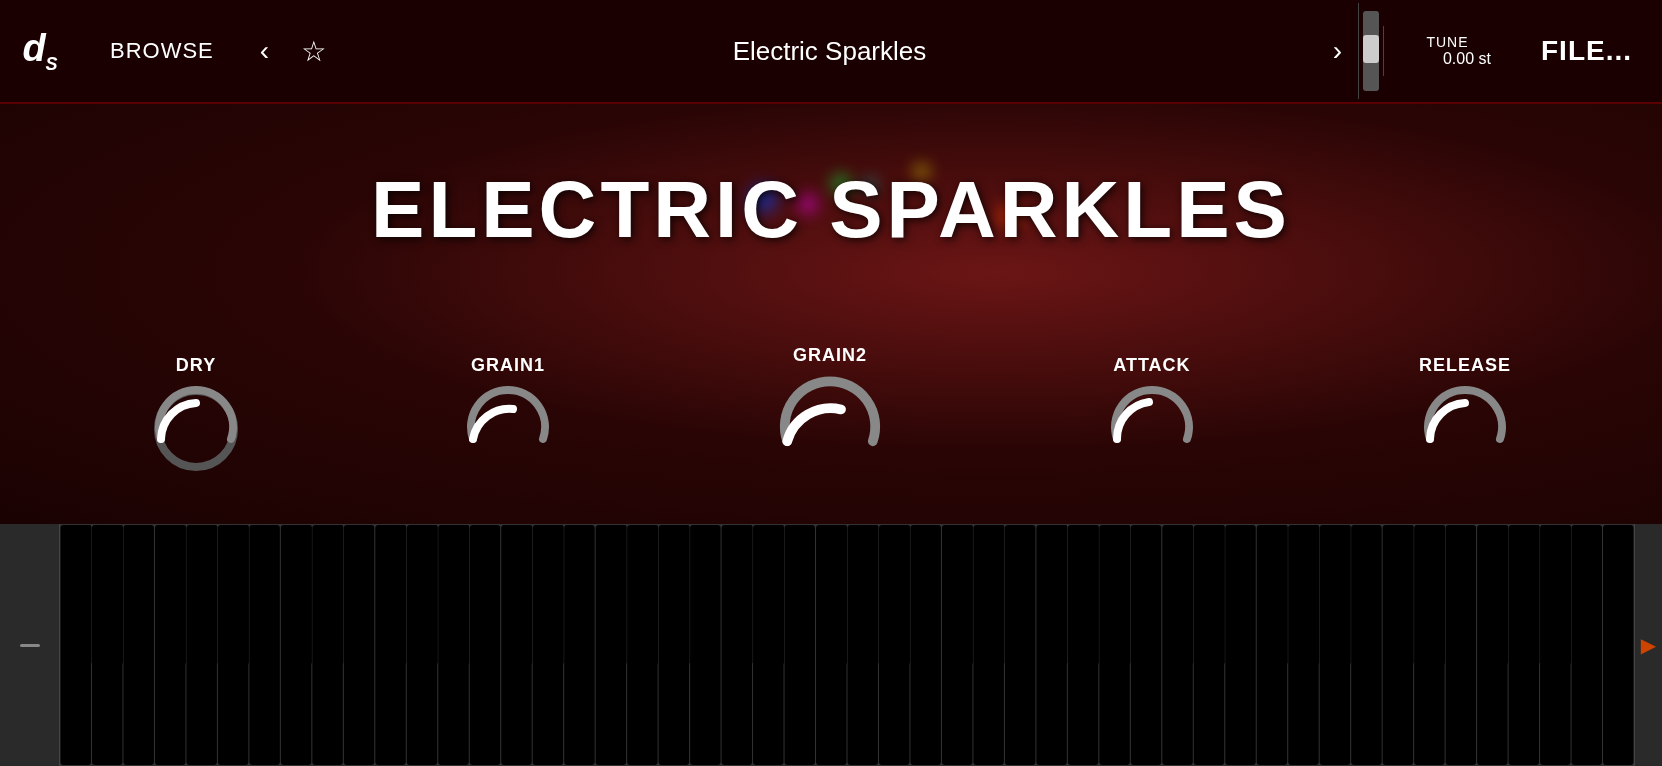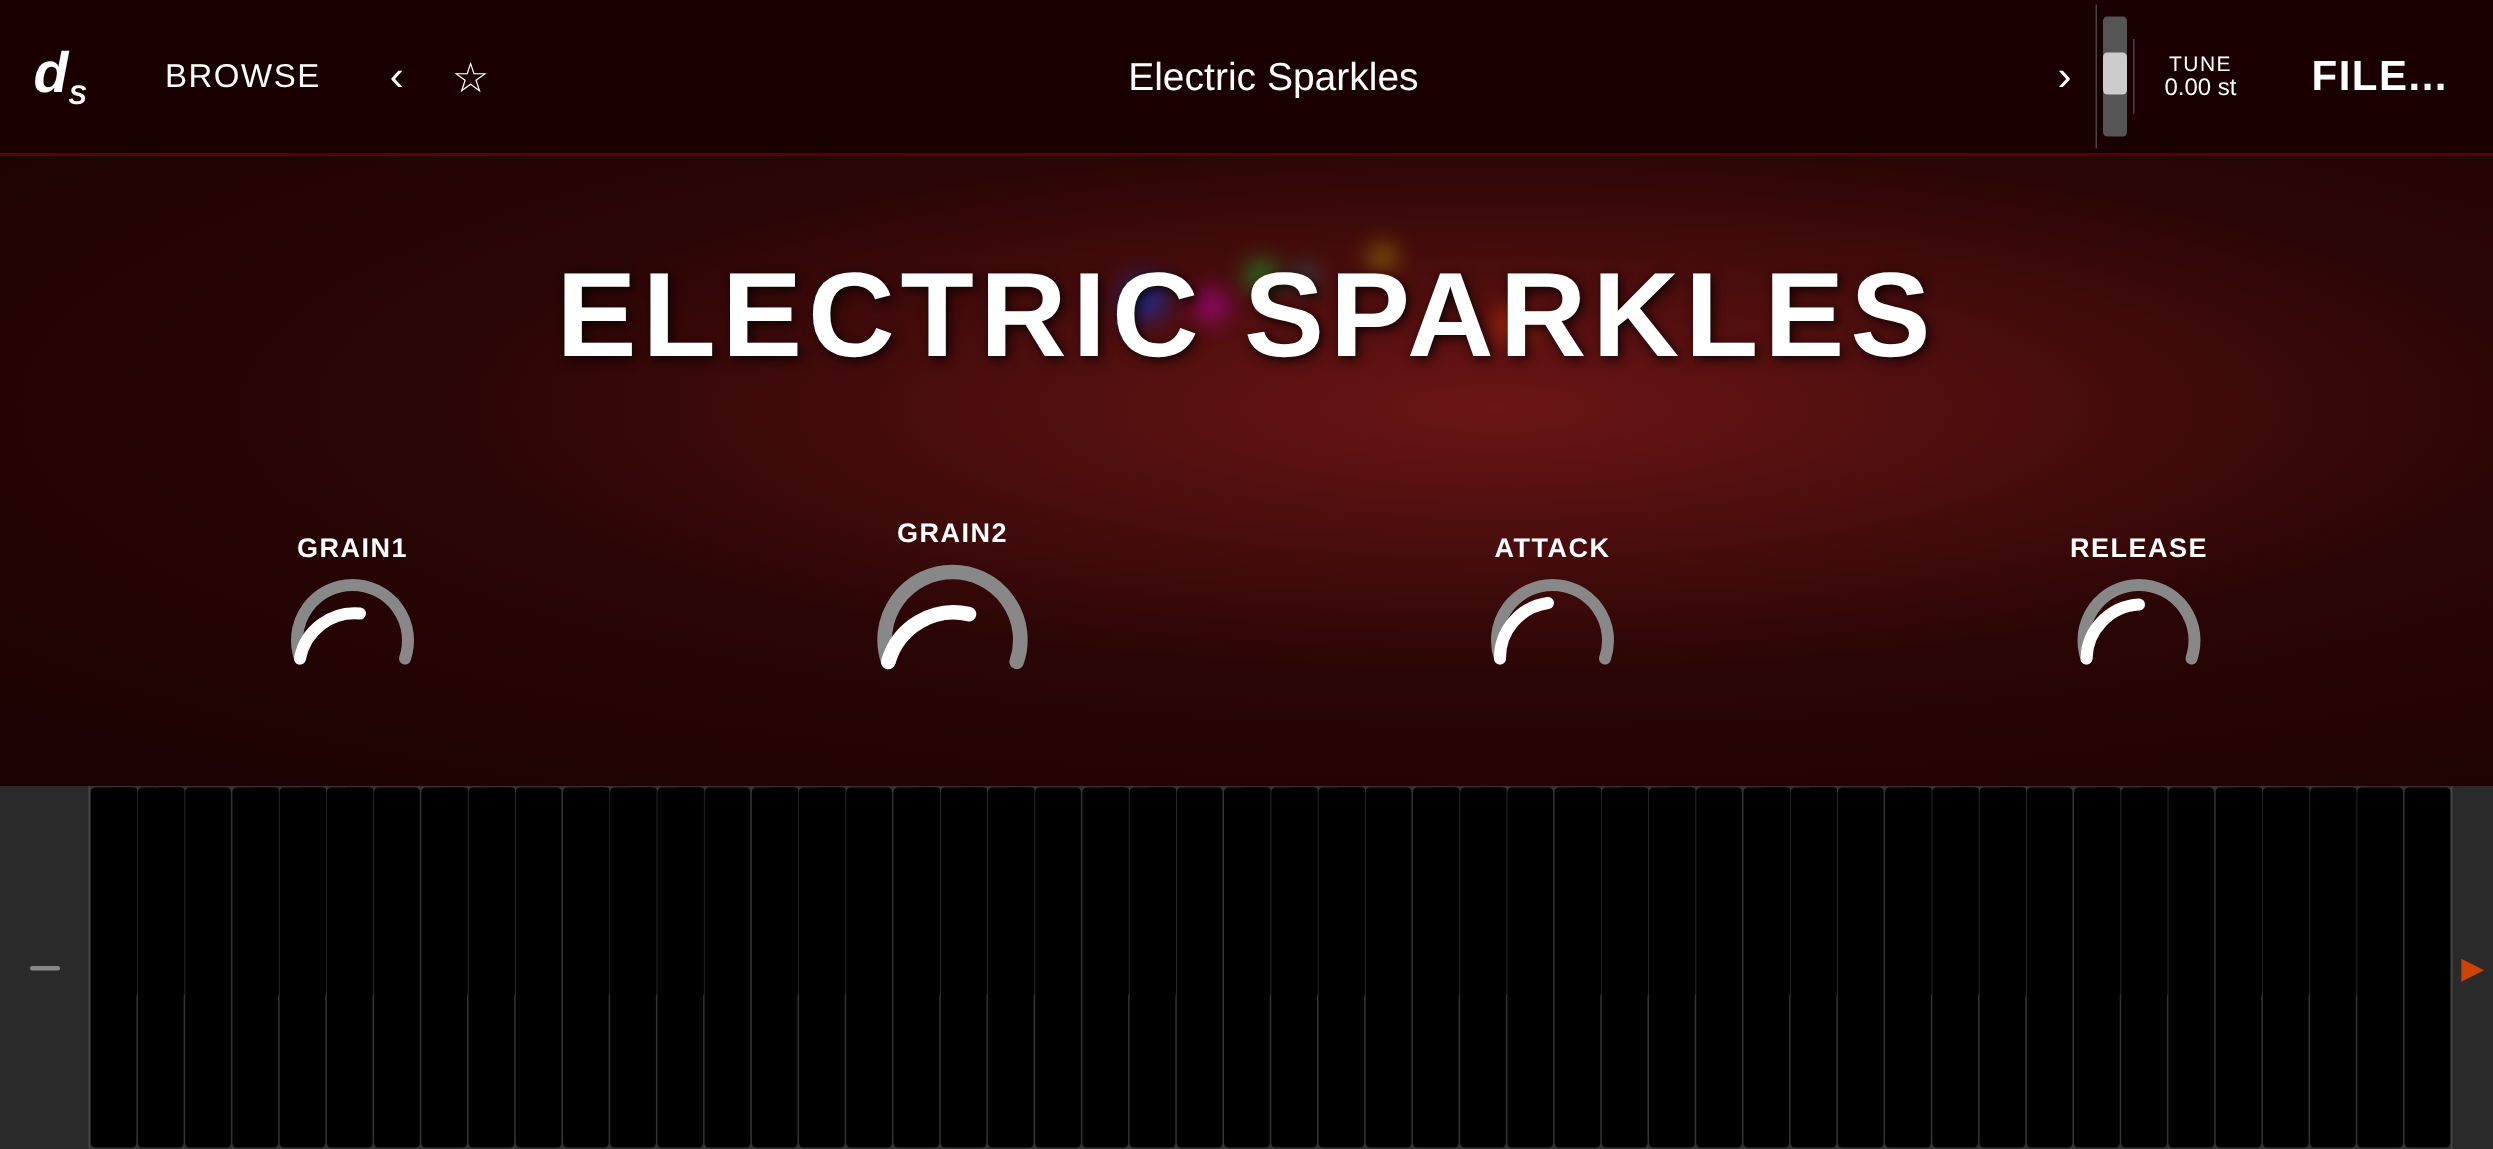--- a/index.html
+++ b/index.html
@@ -82,20 +82,21 @@
     }
     .tune-label {
       color: white;
       font-weight: normal;
       font-size: 14px;
       letter-spacing: 1px;
     }
     .tune-value {
       color: white;
       font-size: 16px;
+      margin-left: 39px;
     }
     .file-btn {
       color: white;
       font-weight: bold;
       font-size: 28px;
       letter-spacing: 1px;
       padding: 0 30px;
       cursor: pointer;
       flex-shrink: 0;
     }
@@ -303,20 +304,30 @@
   <div class="bokeh" style="width:20px;height:20px;background:#00ff44;top:70px;left:50%;"></div>
   <div class="bokeh" style="width:25px;height:25px;background:#ff4400;top:100px;left:60%;"></div>
   <div class="bokeh" style="width:15px;height:15px;background:#ffff00;top:60px;left:55%;"></div>
   <div class="bokeh" style="width:20px;height:20px;background:#ff00ff;top:90px;left:48%;"></div>
   <div class="bokeh" style="width:12px;height:12px;background:#00ffff;top:75px;left:52%;"></div>
 
   <div class="instrument-title">ELECTRIC SPARKLES</div>
 
   <div class="knobs-row">
 
+    <div class="knob-group">
+      <div class="knob-label">DRY</div>
+      <div class="knob">
+        <svg viewBox="0 0 90 90">
+          <circle cx="45" cy="45" r="38" fill="none" stroke="#555" stroke-width="8" stroke-dasharray="213 0" stroke-linecap="round"></circle>
+          <path d="M 45 45 m -35 10 a 37 37 0 1 1 70 0" fill="none" stroke="#888" stroke-width="8" stroke-linecap="round"></path>
+          <path d="M 45 45 m -35 10 a 37 37 0 0 1 35 -36" fill="none" stroke="white" stroke-width="8" stroke-linecap="round"></path>
+        </svg>
+      </div>
+    </div>
 
     <div class="knob-group">
       <div class="knob-label">GRAIN1</div>
       <div class="knob">
         <svg viewBox="0 0 90 90">
           <path d="M 45 45 m -35 10 a 37 37 0 1 1 70 0" fill="none" stroke="#888" stroke-width="8" stroke-linecap="round"></path>
           <path d="M 45 45 m -35 10 a 37 37 0 0 1 40 -30" fill="none" stroke="white" stroke-width="8" stroke-linecap="round"></path>
         </svg>
       </div>
     </div>

